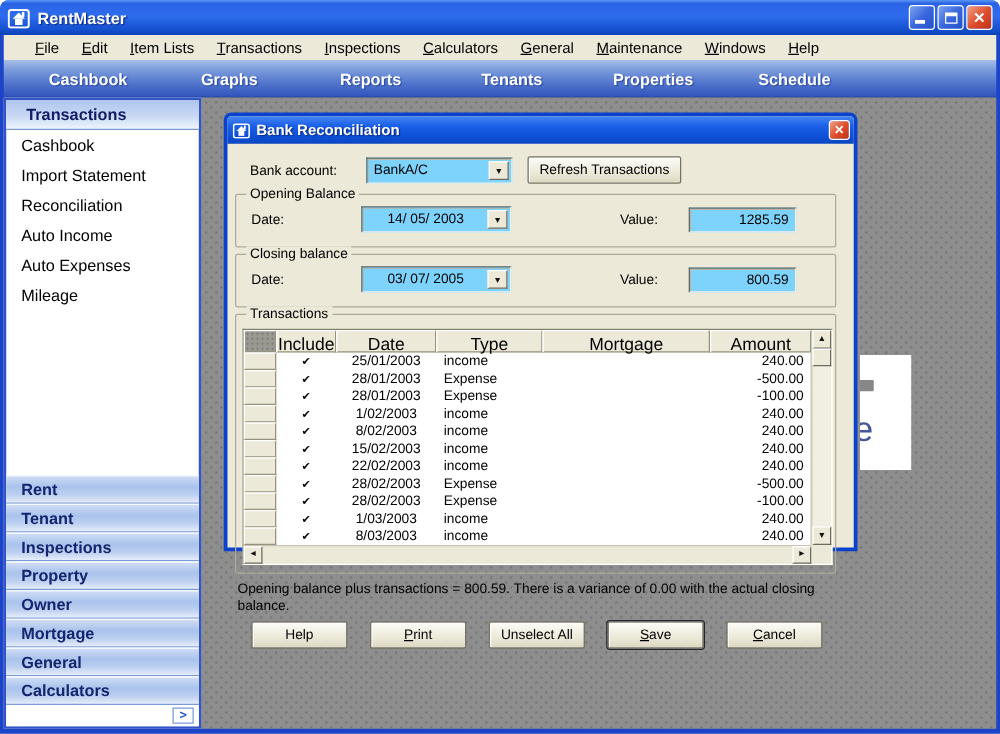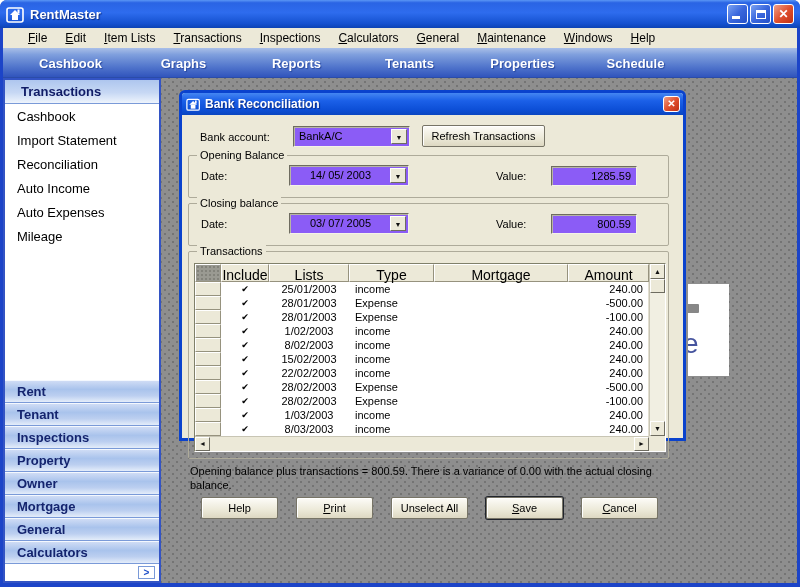--- a/index.html
+++ b/index.html
@@ -63,21 +63,21 @@
     border-radius:3px 3px 0 0; display:flex; align-items:center; padding:0 3px 0 4px; }
   .dlg-icon { width:15px; height:14px; margin-right:4px; }
   .dlg-title { color:#fff; font-weight:bold; font-size:12px; text-shadow:1px 1px 1px #0a2a80; flex:1; }
   .dlg-close { width:17px; height:16px; border:1px solid #fff; border-radius:3px; position:relative;
     background:linear-gradient(135deg,#f0a088 0%,#e0502e 50%,#c03014 100%); }
   .dlg-close .glyph-close { top:1px; font-size:10px; }
   .dlg-body { position:relative; width:501px; height:415px; font-size:11px; color:#000; }
 
   .lbl { position:absolute; font-size:11px; color:#000; }
 
-  .sunken { background:#8b5cf6; border:1px solid; border-color:#6e6c60 #f4f2e8 #f4f2e8 #6e6c60;
+  .sunken { background:#7dd3fc; border:1px solid; border-color:#6e6c60 #f4f2e8 #f4f2e8 #6e6c60;
     box-shadow:inset 1px 1px 0 #b8b5a6; }
   .combo { position:absolute; height:21px; }
   .combo .val { position:absolute; inset:0; padding:3px 20px 0 5px; font-size:11px; white-space:nowrap; }
   .combo .val.center { text-align:center; padding-right:22px; }
   .combo .drop { position:absolute; right:2px; top:2px; bottom:2px; width:16px; background:#ece9d8;
     border:1px solid; border-color:#fff #6e6c60 #6e6c60 #fff; font-size:7px; text-align:center; line-height:15px; color:#111; }
 
   .field { position:absolute; height:20px; padding:3px 5px 0 4px; font-size:11px; text-align:right; }
 
   .xp-btn { position:absolute; height:22px; font-family:"Liberation Sans",sans-serif; font-size:11px; color:#000;
@@ -242,21 +242,21 @@
         <div class="field sunken" style="left:362px; top:10px; width:86px;">800.59</div>
       </div>
 
       <div class="group" style="left:6px; top:136px; width:481px; height:208px;">
         <span class="legend">Transactions</span>
         <div class="grid">
           <div>
             <div class="g-head">
               <div class="g-hc ind"></div>
               <div class="g-hc inc">Include</div>
-              <div class="g-hc datec">Lists</div>
+              <div class="g-hc datec">Date</div>
               <div class="g-hc typec" style="padding-left:0;">Type</div>
               <div class="g-hc refc">Mortgage</div>
               <div class="g-hc amtc" style="text-align:center; padding-right:0;">Amount</div>
             </div>
             <div>
                 <div class="g-row">
                   <div class="g-c ind"></div>
                   <div class="g-c inc">✔</div>
                   <div class="g-c datec">25/01/2003</div>
                   <div class="g-c typec">income</div>

